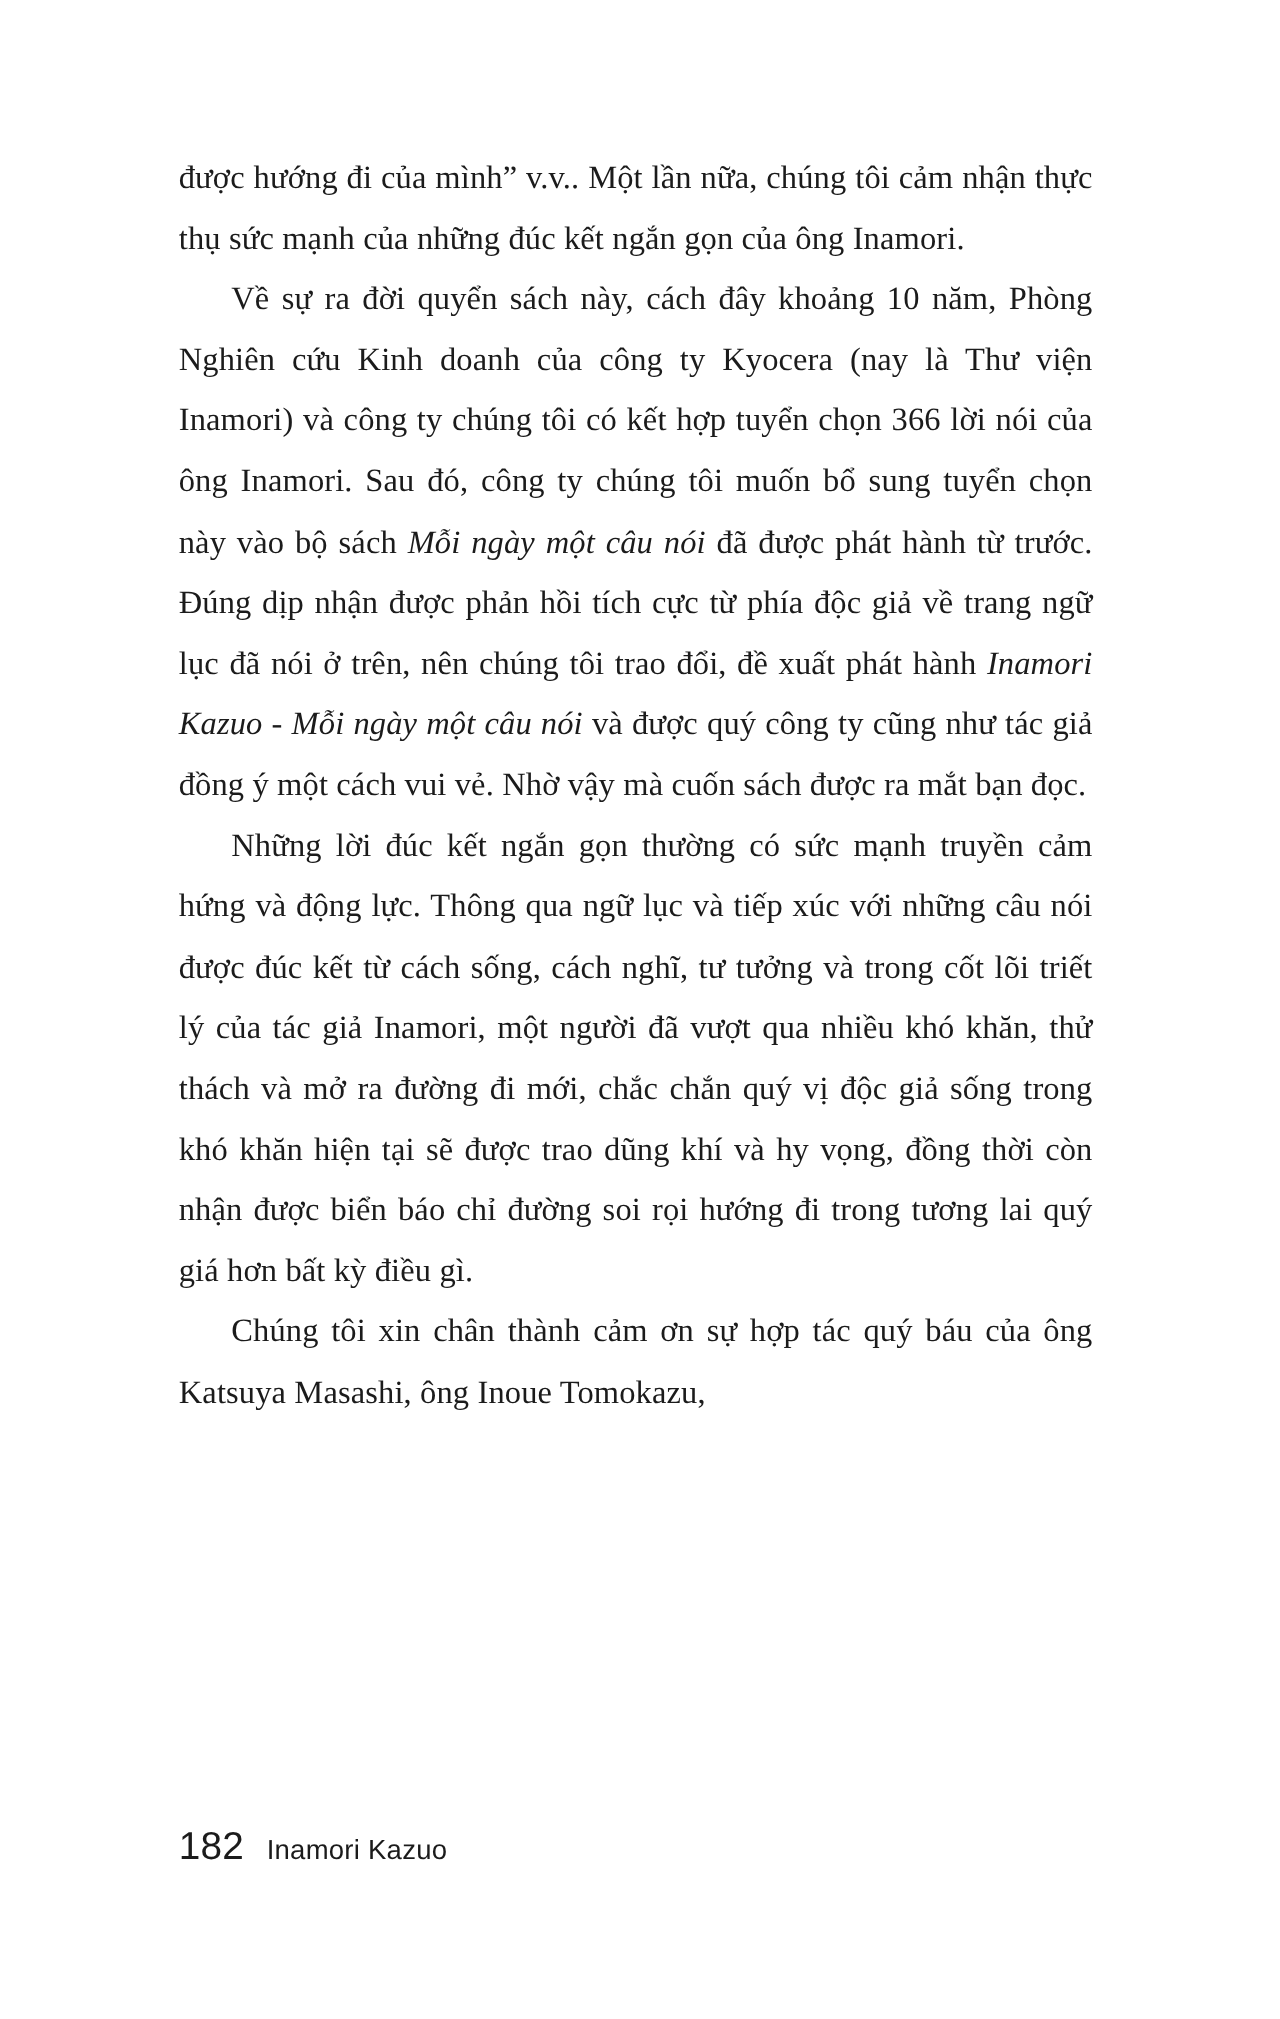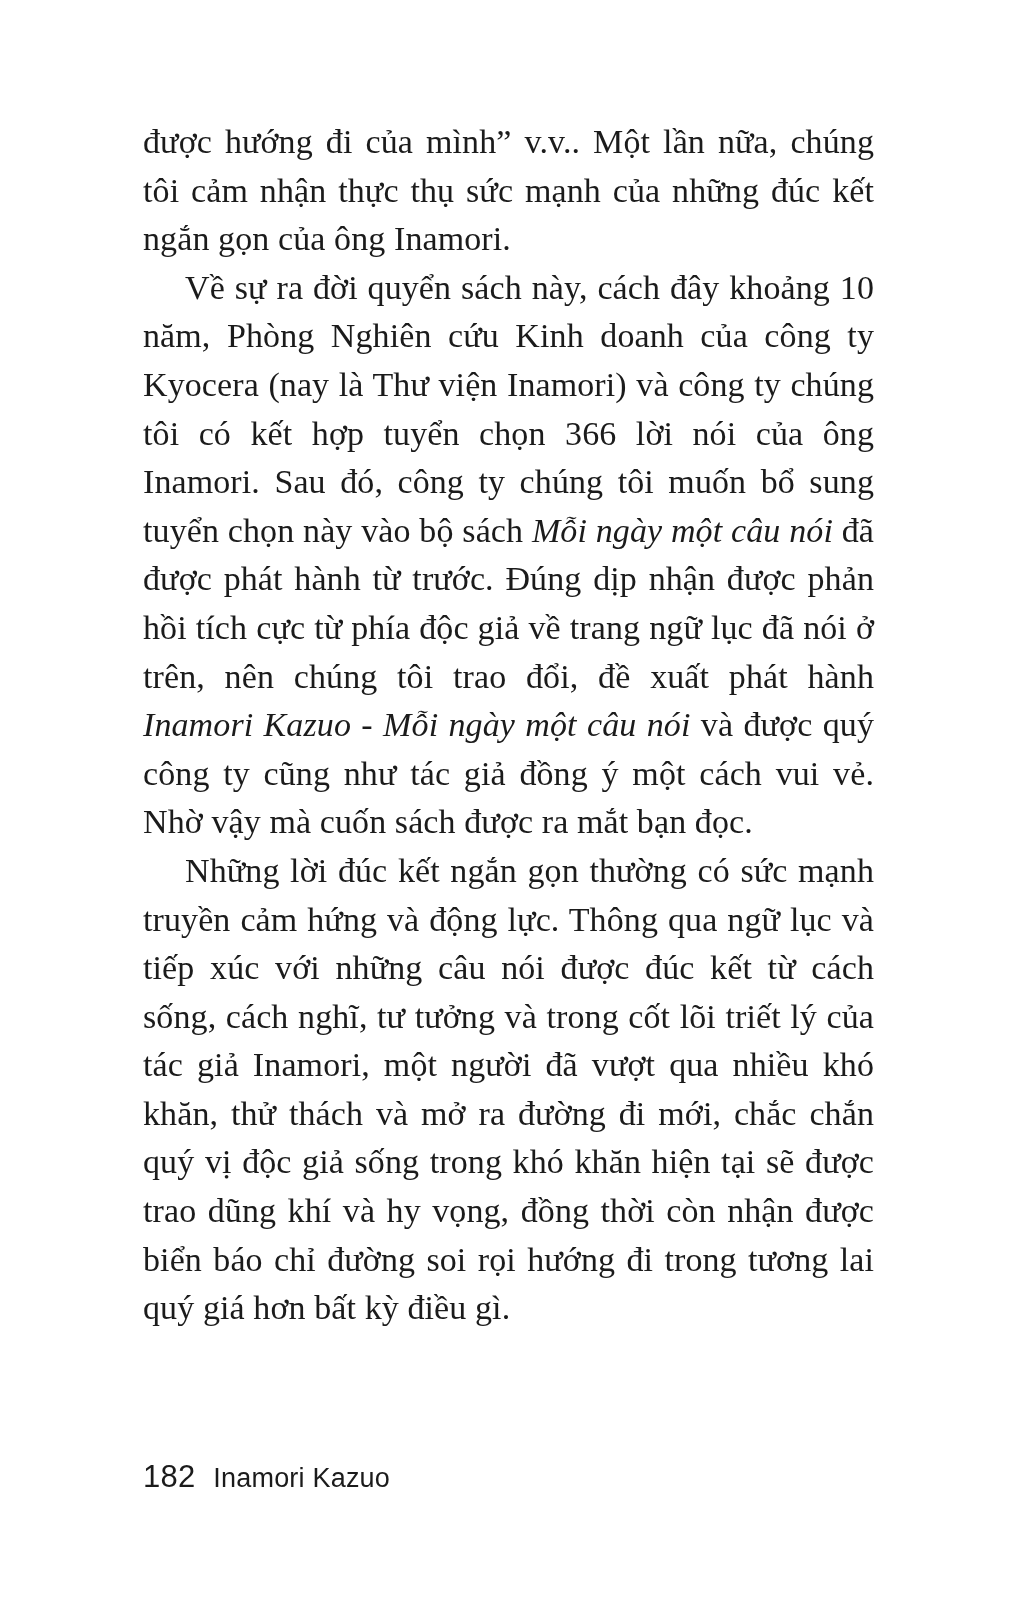--- a/index.html
+++ b/index.html
@@ -16,21 +16,21 @@
   }
   .page {
     position: relative;
     width: 1024px;
     height: 1615px;
     box-sizing: border-box;
     padding: 118px 150px 0 143px;
   }
   .body-text {
     font-family: "Liberation Serif", serif;
-    font-size: 34px;
+    font-size: 26px;
     line-height: 48.6px;
     text-align: justify;
     text-justify: inter-word;
     color: #1b1b1b;
     letter-spacing: 0.1px;
   }
   .body-text p {
     margin: 0 0 0 0;
   }
   .body-text p.indent {
@@ -51,34 +51,35 @@
     gap: 18px;
   }
   .footer .page-number {
     font-family: "Liberation Sans", sans-serif;
     font-size: 31px;
     color: #1b1b1b;
     letter-spacing: 0.2px;
   }
   .footer .running-title {
     font-family: "Liberation Sans", sans-serif;
-    font-size: 27px;
+    font-size: 22px;
     color: #1b1b1b;
     letter-spacing: 0.2px;
   }
 </style>
 </head>
 <body>
 
 <div class="page">
 
   <div class="body-text" id="body-text">
       <p>được hướng đi của mình” v.v.. Một lần nữa, chúng tôi cảm nhận thực thụ sức mạnh của những đúc kết ngắn gọn của ông Inamori.</p>
       <p class="indent">Về sự ra đời quyển sách này, cách đây khoảng 10 năm, Phòng Nghiên cứu Kinh doanh của công ty Kyocera (nay là Thư viện Inamori) và công ty chúng tôi có kết hợp tuyển chọn 366 lời nói của ông Inamori. Sau đó, công ty chúng tôi muốn bổ sung tuyển chọn này vào bộ sách <em>Mỗi ngày một câu nói</em> đã được phát hành từ trước. Đúng dịp nhận được phản hồi tích cực từ phía độc giả về trang ngữ lục đã nói ở trên, nên chúng tôi trao đổi, đề xuất phát hành <em>Inamori Kazuo - Mỗi ngày một câu nói</em> và được quý công ty cũng như tác giả đồng ý một cách vui vẻ. Nhờ vậy mà cuốn sách được ra mắt bạn đọc.</p>
       <p class="indent">Những lời đúc kết ngắn gọn thường có sức mạnh truyền cảm hứng và động lực. Thông qua ngữ lục và tiếp xúc với những câu nói được đúc kết từ cách sống, cách nghĩ, tư tưởng và trong cốt lõi triết lý của tác giả Inamori, một người đã vượt qua nhiều khó khăn, thử thách và mở ra đường đi mới, chắc chắn quý vị độc giả sống trong khó khăn hiện tại sẽ được trao dũng khí và hy vọng, đồng thời còn nhận được biển báo chỉ đường soi rọi hướng đi trong tương lai quý giá hơn bất kỳ điều gì.</p>
+      <p class="indent">Chúng tôi xin chân thành cảm ơn sự hợp tác quý báu của ông Katsuya Masashi, ông Inoue Tomokazu,</p>
     </div>
 
   <div class="footer">
     <span class="page-number">182</span>
     <span class="running-title">Inamori Kazuo</span>
   </div>
 
 </div>
 
 </body></html>

